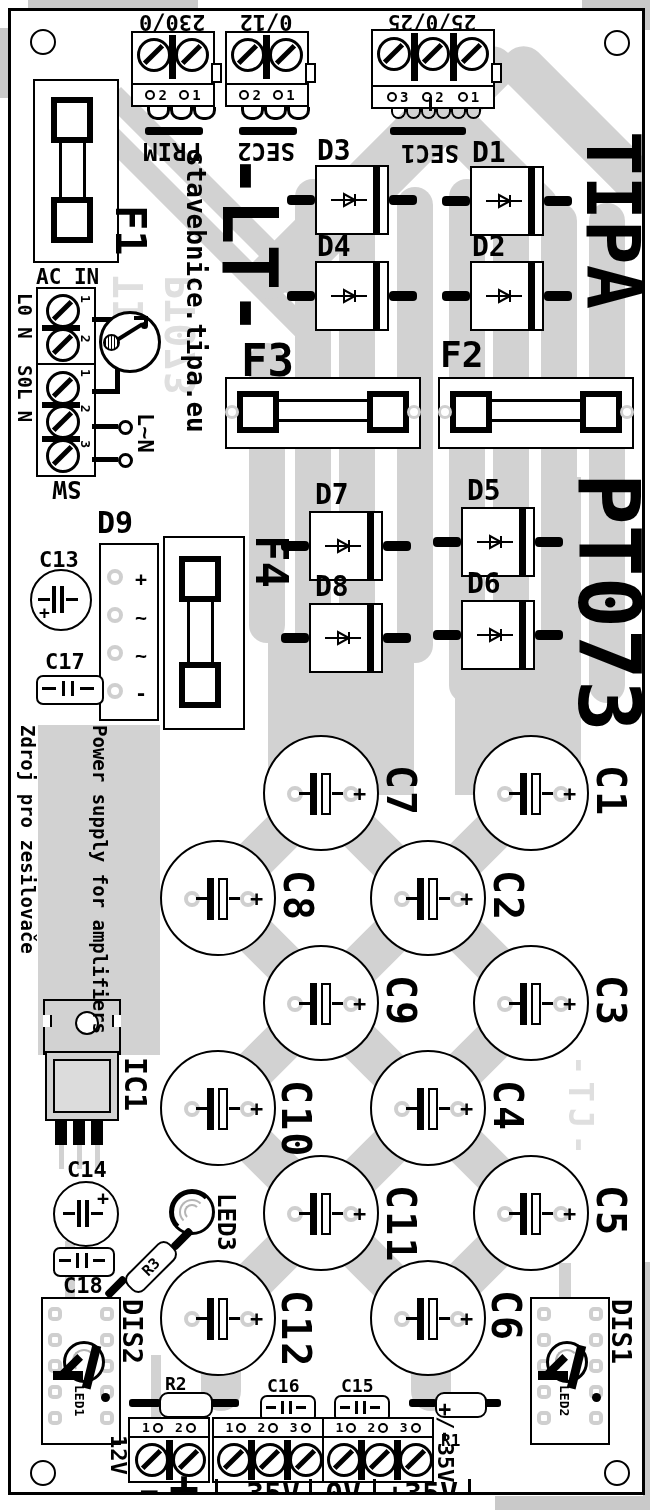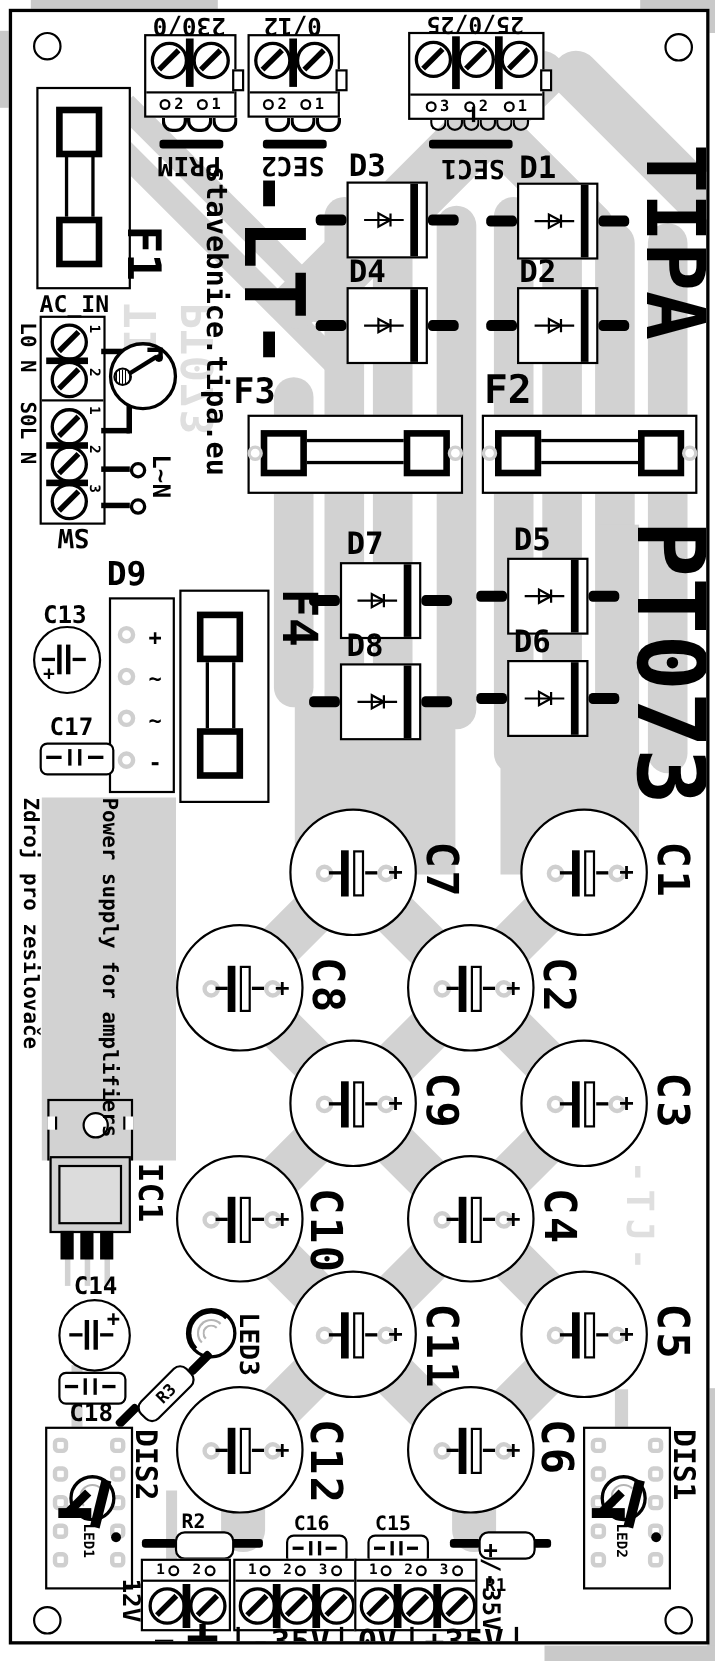--- a/index.html
+++ b/index.html
@@ -314,21 +314,21 @@
       <i class="lead ll"></i>
         <i class="lead rl"></i>
       <svg width="40" height="20">
           <line x1="2" y1="10" x2="38" y2="10" stroke="#000" stroke-width="2"></line>
           <polygon points="15,4 15,16 26,10" fill="none" stroke="#000" stroke-width="2"></polygon>
           <line x1="26" y1="4" x2="26" y2="16" stroke="#000" stroke-width="2"></line>
         </svg>
       <i class="band"></i>
     </div>
 
-    <span class="silk" style="left:201px;top:328px;font-size:32px">F3</span>
+    <span class="silk" style="left:230px;top:328px;font-size:44px">F3</span>
     <div class="fuse" style="left:214px;top:366px;width:192px;height:68px">
       <div class="clip" style="left:10px;top:12px;width:30px;height:30px"></div>
       <div class="clip" style="left:140px;top:12px;width:30px;height:30px"></div>
       <div class="rail" style="left:52px;top:20px;width:88px;height:3px"></div>
       <div class="rail" style="left:52px;top:40px;width:88px;height:3px"></div>
       <div class="fhole" style="left:-2px;top:26px"></div>
       <div class="fhole" style="right:-2px;top:26px"></div>
     </div>
     <span class="silk" style="left:429px;top:326px;font-size:36px">F2</span>
     <div class="fuse" style="left:427px;top:366px;width:192px;height:68px">

